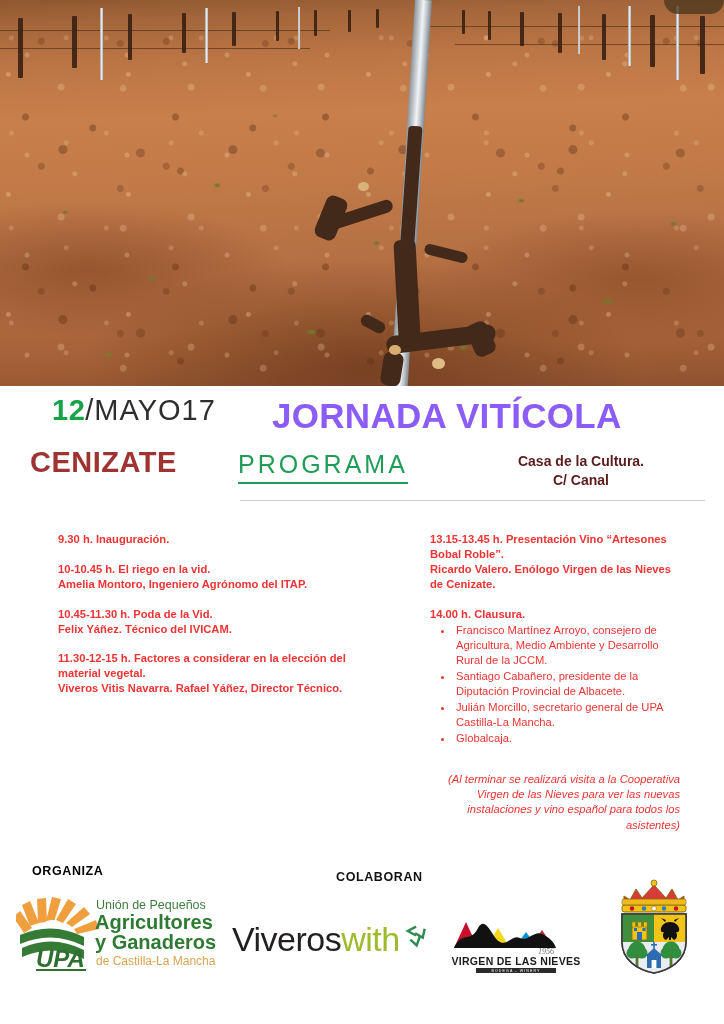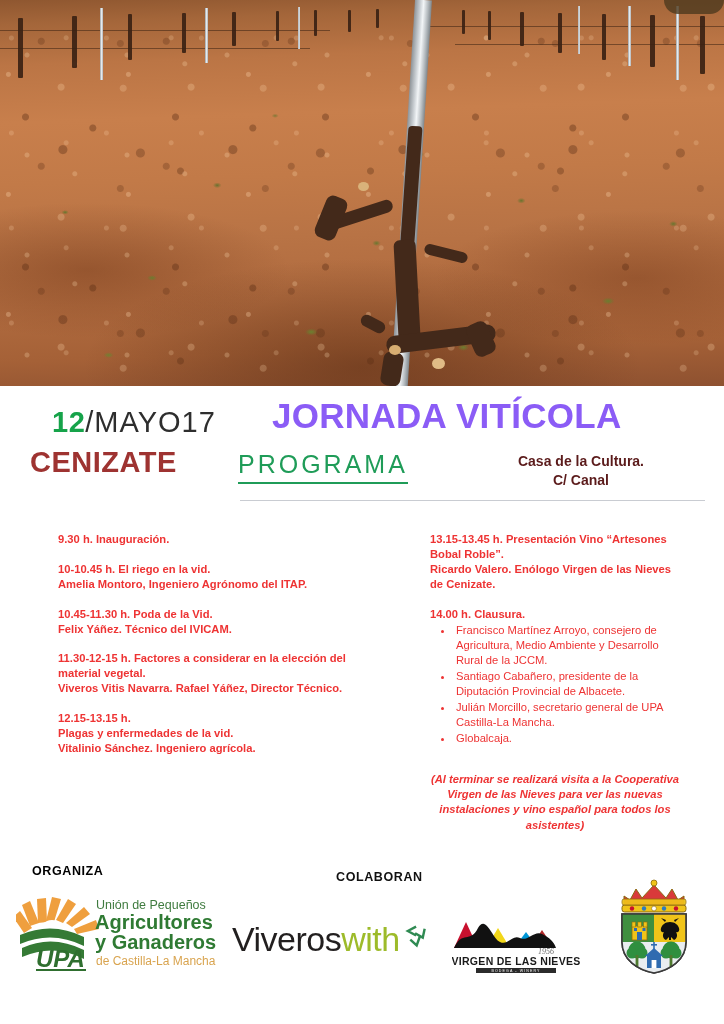--- a/index.html
+++ b/index.html
@@ -121,21 +121,21 @@
 
   
   .header {
     position: absolute;
     left: 0; top: 386px;
     width: 724px;
     height: 115px;
   }
   .date-line {
     position: absolute;
-    left: 52px; top: 20px;
+    left: 52px; top: 8px;
     font-size: 29px;
     letter-spacing: .5px;
     white-space: nowrap;
   }
   .date-day { font-weight: 700; }
   .date-rest { font-weight: 400; letter-spacing: 1px; }
 
   .town {
     position: absolute;
     left: 30px; top: 60px;
@@ -197,22 +197,22 @@
     padding-left: 24px;
     list-style: disc;
   }
   ul.speakers li {
     margin: 0 0 1px 0;
     font-weight: 400;
     padding-left: 2px;
   }
   .note {
     margin-top: 26px;
-    text-align: center;
-    font-weight: 700;
+    text-align: right;
+    font-weight: 400;
     font-style: italic;
     line-height: 1.38;
     font-size: 11.2px;
   }
 
   
   .lbl-organiza {
     position: absolute;
     left: 32px; top: 864px;
     font-size: 12.5px;
@@ -361,25 +361,20 @@
     <div class="item">
       <div class="hd">10.45-11.30 h. Poda de la Vid.</div>
       <div class="sub">Felix Yáñez. Técnico del IVICAM.</div>
     </div>
 
     <div class="item">
       <div class="hd">11.30-12-15 h. Factores a considerar en la elección del material vegetal.</div>
       <div class="sub">Viveros Vitis Navarra. Rafael Yáñez, Director Técnico.</div>
     </div>
 
-    <div class="item">
-      <div class="hd">12.15-13.15 h.</div>
-      <div class="hd">Plagas y enfermedades de la vid.</div>
-      <div class="sub">Vitalinio Sánchez. Ingeniero agrícola.</div>
-    </div>
 
   </div>
 
   <div class="col col-right">
 
     <div class="item">
       <div class="hd">13.15-13.45 h. Presentación Vino “Artesones Bobal Roble”.</div>
       <div class="sub">Ricardo Valero. Enólogo Virgen de las Nieves de Cenizate.</div>
     </div>
 

